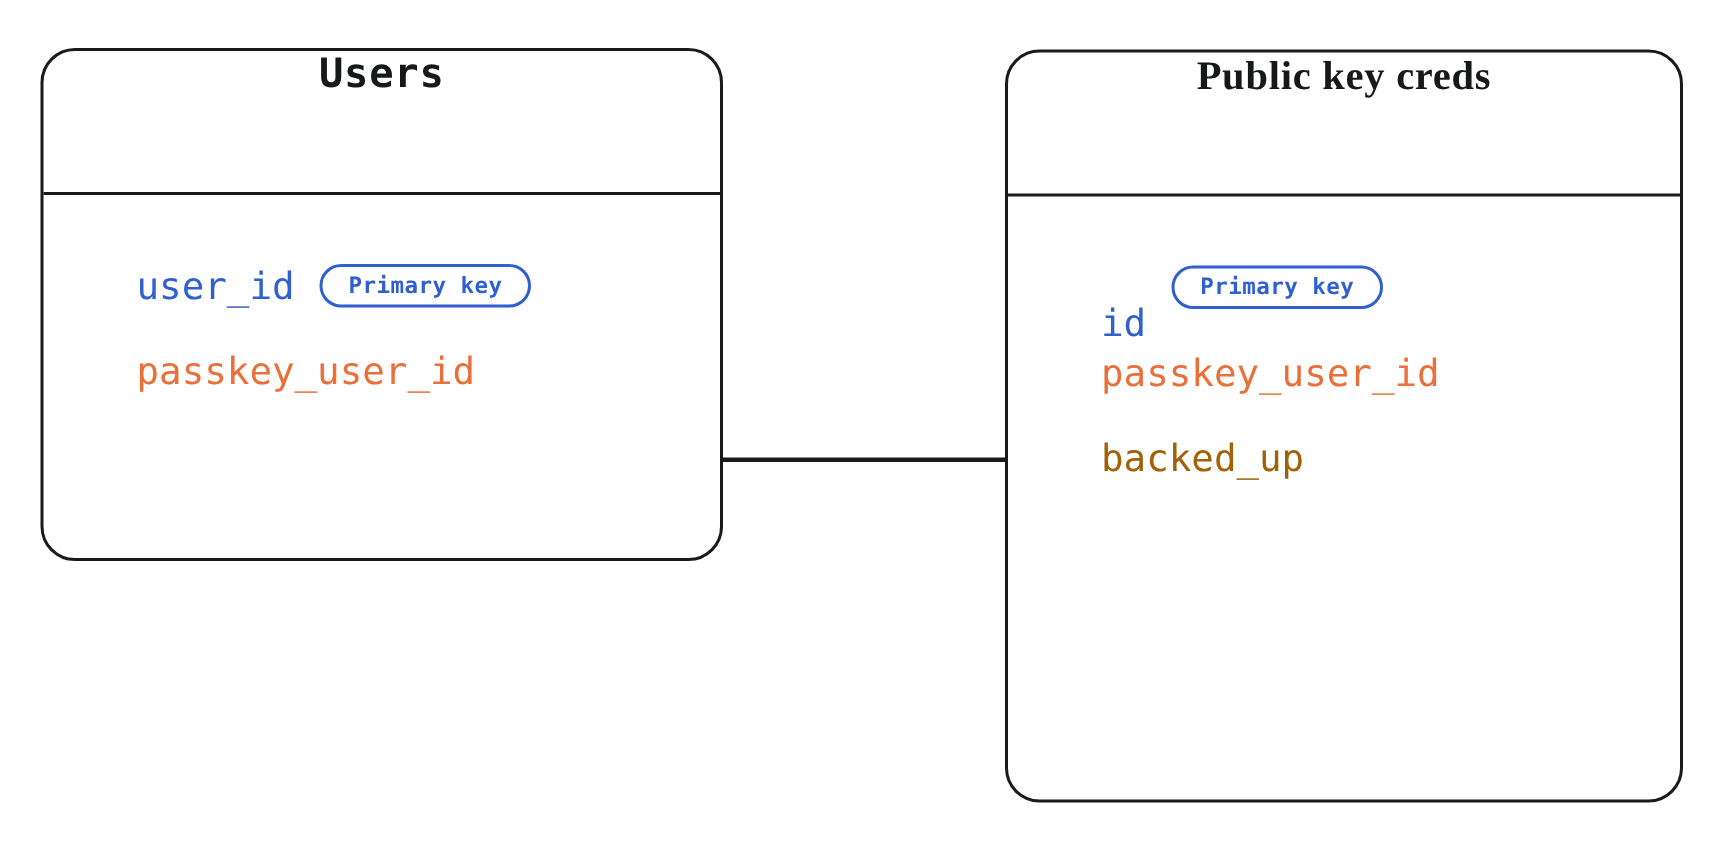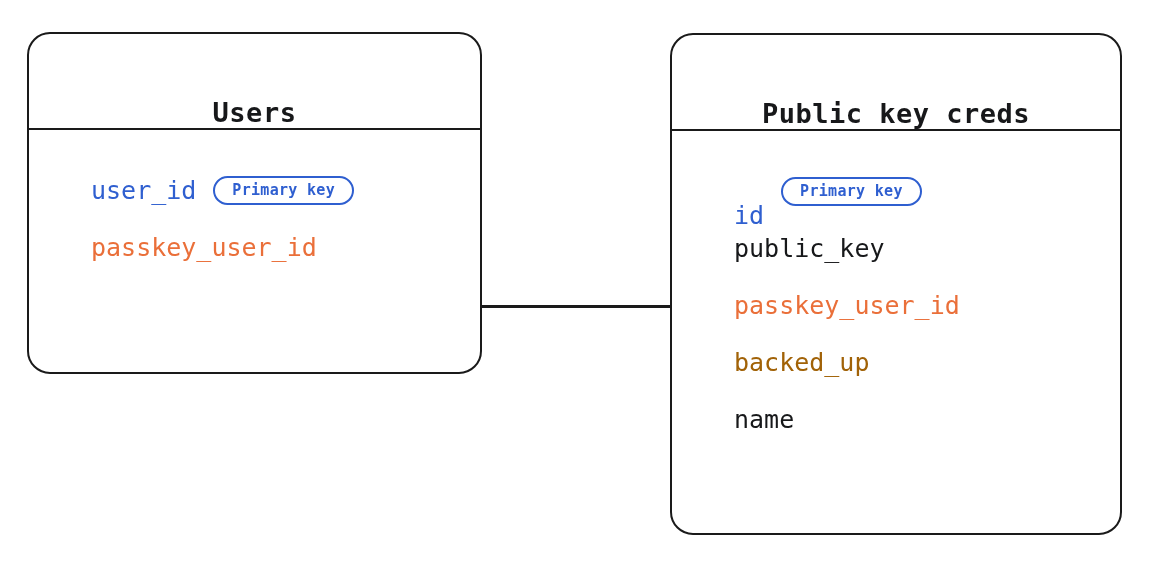--- a/index.html
+++ b/index.html
@@ -24,21 +24,21 @@
     position: absolute;
     box-sizing: border-box;
     background: #ffffff;
     border: 2.5px solid #1a1a1a;
     border-radius: 23px;
   }
   .entity-header {
     box-sizing: border-box;
     height: 96px;
     display: flex;
-    align-items: flex-end;
+    align-items: flex-start;
     justify-content: center;
     border-bottom: 2.5px solid #1a1a1a;
   }
   .entity-title {
     font-family: "DejaVu Sans Mono", "Liberation Mono", monospace;
     font-size: 27px;
     font-weight: bold;
     letter-spacing: 0.5px;
     color: #17181a;
     white-space: nowrap;
@@ -109,37 +109,31 @@
             <span class="pk-badge-label" style="color: rgb(47, 95, 208);">Primary key</span>
           </span>
         </div>
         <div class="attr-row">
           <span class="attr-name is-fk" style="color: rgb(234, 111, 57);">passkey_user_id</span>
         </div>
       </div>
     </div>
     <div class="entity" style="left: 670px; top: 33px; width: 452px; height: 502px; border-color: rgb(26, 26, 26);">
       <div class="entity-header" style="border-bottom-color: rgb(26, 26, 26);">
-        <div class="entity-title" style="color: rgb(23, 24, 26);">Public key creds</div>
+        <div class="entity-title" style="color: rgb(23, 24, 26); font-family: Liberation Serif, serif;">Public key creds</div>
       </div>
       <div class="entity-body">
         <div class="attr-row">
           <span class="attr-name is-pk" style="color: rgb(47, 95, 208); margin-top: 48px;">id</span>
           <span class="pk-badge" style="border-color: rgb(47, 95, 208);">
             <span class="pk-badge-label" style="color: rgb(47, 95, 208);">Primary key</span>
           </span>
         </div>
         <div class="attr-row">
-          <span class="attr-name" style="color: rgb(23, 24, 26);">public_key</span>
-        </div>
-        <div class="attr-row">
           <span class="attr-name is-fk" style="color: rgb(234, 111, 57);">passkey_user_id</span>
         </div>
         <div class="attr-row">
           <span class="attr-name" style="color: #a16207;">backed_up</span>
-        </div>
-        <div class="attr-row">
-          <span class="attr-name" style="color: rgb(23, 24, 26);">name</span>
         </div>
       </div>
     </div>
     <div class="connector" style="left: 482px; top: 305px; width: 188px; height: 3px; background: rgb(26, 26, 26);"></div>
   </div>
 
 </body></html>

